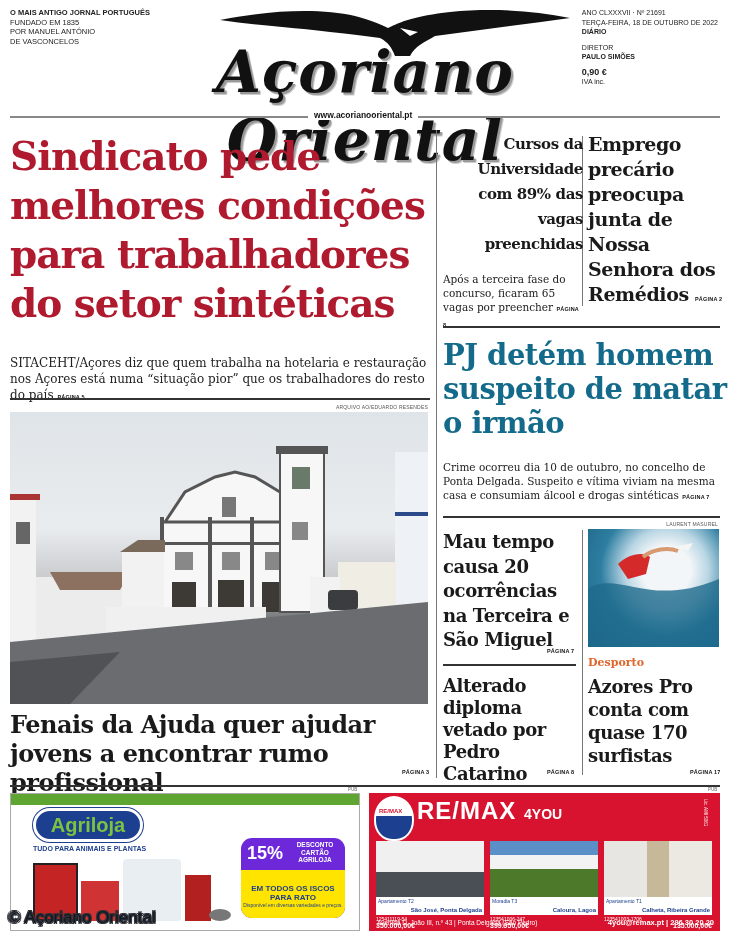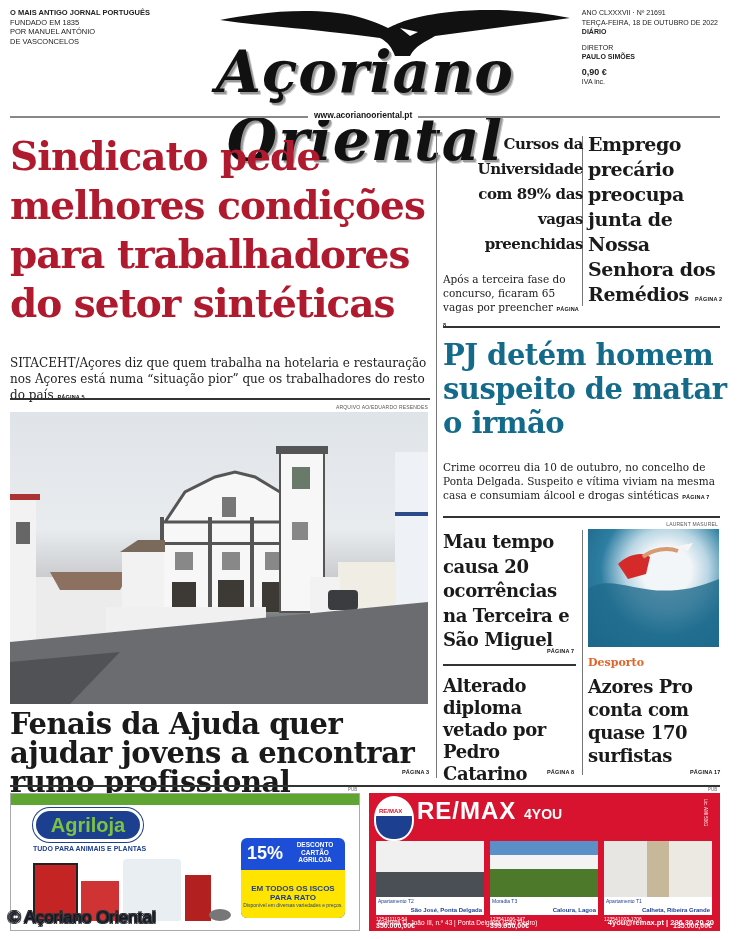--- a/index.html
+++ b/index.html
@@ -26,21 +26,21 @@
 
   .lead-h { left: 10px; top: 132px; width: 425px; color: #b01a2e; font-weight: 700;
     font-size: 39px; line-height: 49px; letter-spacing: -1px; }
   .lead-sub { left: 10px; top: 355px; width: 425px; font-size: 12px; line-height: 16px; color: #222; }
   .pg { font-family: "Liberation Sans", sans-serif; font-weight: 700; font-size: 5.5px; letter-spacing: 0.2px; color:#111; }
   .credit { font-family: "Liberation Sans", sans-serif; font-size: 5px; color: #555; letter-spacing: 0.2px; }
 
   .photo-church { left: 10px; top: 412px; width: 418px; height: 292px; overflow: hidden;
     background: linear-gradient(180deg, #dfe4e8 0%, #e9ecef 40%, #c7c9cb 58%, #7b7d7f 70%, #55585b 100%); }
 
-  .fenais { left: 10px; top: 710px; width: 425px; font-weight: 700; font-size: 29px; line-height: 29px; color: #1a1a1a; letter-spacing: -0.5px; }
+  .fenais { left: 10px; top: 710px; width: 425px; font-weight: 700; font-size: 24px; line-height: 29px; color: #1a1a1a; letter-spacing: -0.5px; }
 
   .side-h { font-weight: 700; color: #1a1a1a; letter-spacing: -0.4px; }
   .h-cursos { left: 443px; top: 132px; width: 140px; font-size: 15px; line-height: 25px; text-align: right; }
   .h-emprego { left: 588px; top: 132px; width: 140px; font-size: 19px; line-height: 25px; }
   .sub-cursos { left: 443px; top: 272px; width: 140px; font-size: 10.5px; line-height: 14px; color:#222; }
   .h-pj { left: 443px; top: 338px; width: 285px; font-size: 29px; line-height: 34px; color: #136a8a; font-weight: 700; letter-spacing: -0.5px; }
   .sub-pj { left: 443px; top: 460px; width: 285px; font-size: 10.5px; line-height: 14px; color:#222; }
   .h-mau { left: 443px; top: 530px; width: 140px; font-size: 18px; line-height: 24.5px; }
   .h-alt { left: 443px; top: 675px; width: 140px; font-size: 18px; line-height: 22px; }
   .photo-surf { left: 588px; top: 529px; width: 131px; height: 118px; overflow: hidden;
@@ -51,21 +51,21 @@
   
   .ad-rule { left: 10px; top: 785px; width: 710px; height: 1.5px; background: #333; }
   .ad-agri { left: 10px; top: 793px; width: 350px; height: 138px; border: 1px solid #aaa; background: #fff; overflow: hidden; }
   .ad-agri .band { position:absolute; left:0; top:0; width:100%; height:11px; background:#5ea531; }
   .agri-logo { position:absolute; left:22px; top:14px; width:110px; height:34px; border-radius: 18px;
     background:#1d3f8f; border: 3px solid #fff; box-shadow: 0 0 0 1px #1d3f8f; }
   .agri-logo span { display:block; text-align:center; color:#7ec242; font-weight: 700; font-size: 20px; line-height: 28px; font-family:"Liberation Sans", sans-serif; }
   .agri-tag { position:absolute; left:22px; top:51px; font-size:7px; font-weight:700; color:#1d3f8f; font-family:"Liberation Sans", sans-serif; }
   .agri-products { position:absolute; left:22px; top:65px; width:195px; height:62px; }
   .prod { position:absolute; bottom:0; }
-  .promo { position:absolute; left:230px; top:44px; width:104px; height:80px; border-radius: 6px; overflow:hidden; background:#1d4ed8; }
+  .promo { position:absolute; left:230px; top:44px; width:104px; height:80px; border-radius: 11px; overflow:hidden; background:#6d28d9; }
   .promo .pct { position:absolute; left:6px; top:5px; color:#fff; font-size:18px; font-weight:700; font-family:"Liberation Sans", sans-serif; }
   .promo .desc { position:absolute; left:48px; top:3px; color:#fff; font-size:6.5px; line-height:7.5px; font-weight:700; font-family:"Liberation Sans", sans-serif; text-align:center; width:52px; }
   .promo .yel { position:absolute; left:0; top:32px; width:100%; height:48px; background:#ffe400; text-align:center; }
   .promo .yel b { display:block; font-size:8px; line-height:9px; color:#1d3f8f; font-family:"Liberation Sans", sans-serif; margin-top:14px; }
   .promo .yel small { display:block; font-size:5px; color:#1d3f8f; font-family:"Liberation Sans", sans-serif; }
   .watermark { left: 8px; top: 908px; color: #0f172a; font-family:"Liberation Sans", sans-serif; font-size: 17px;
      text-shadow: -1px -1px 0 #333, 1px -1px 0 #333, -1px 1px 0 #333, 1px 1px 0 #333; }
 
   .ad-remax { left: 369px; top: 793px; width: 351px; height: 138px; background: #d8132f; overflow:hidden; }
   .remax-balloon { position:absolute; left:5px; top:3px; width:40px; height:45px; border-radius: 50% 50% 45% 45%; background: linear-gradient(180deg,#fff 0 45%, #1d3f8f 45% 100%); border:2px solid #fff; }

